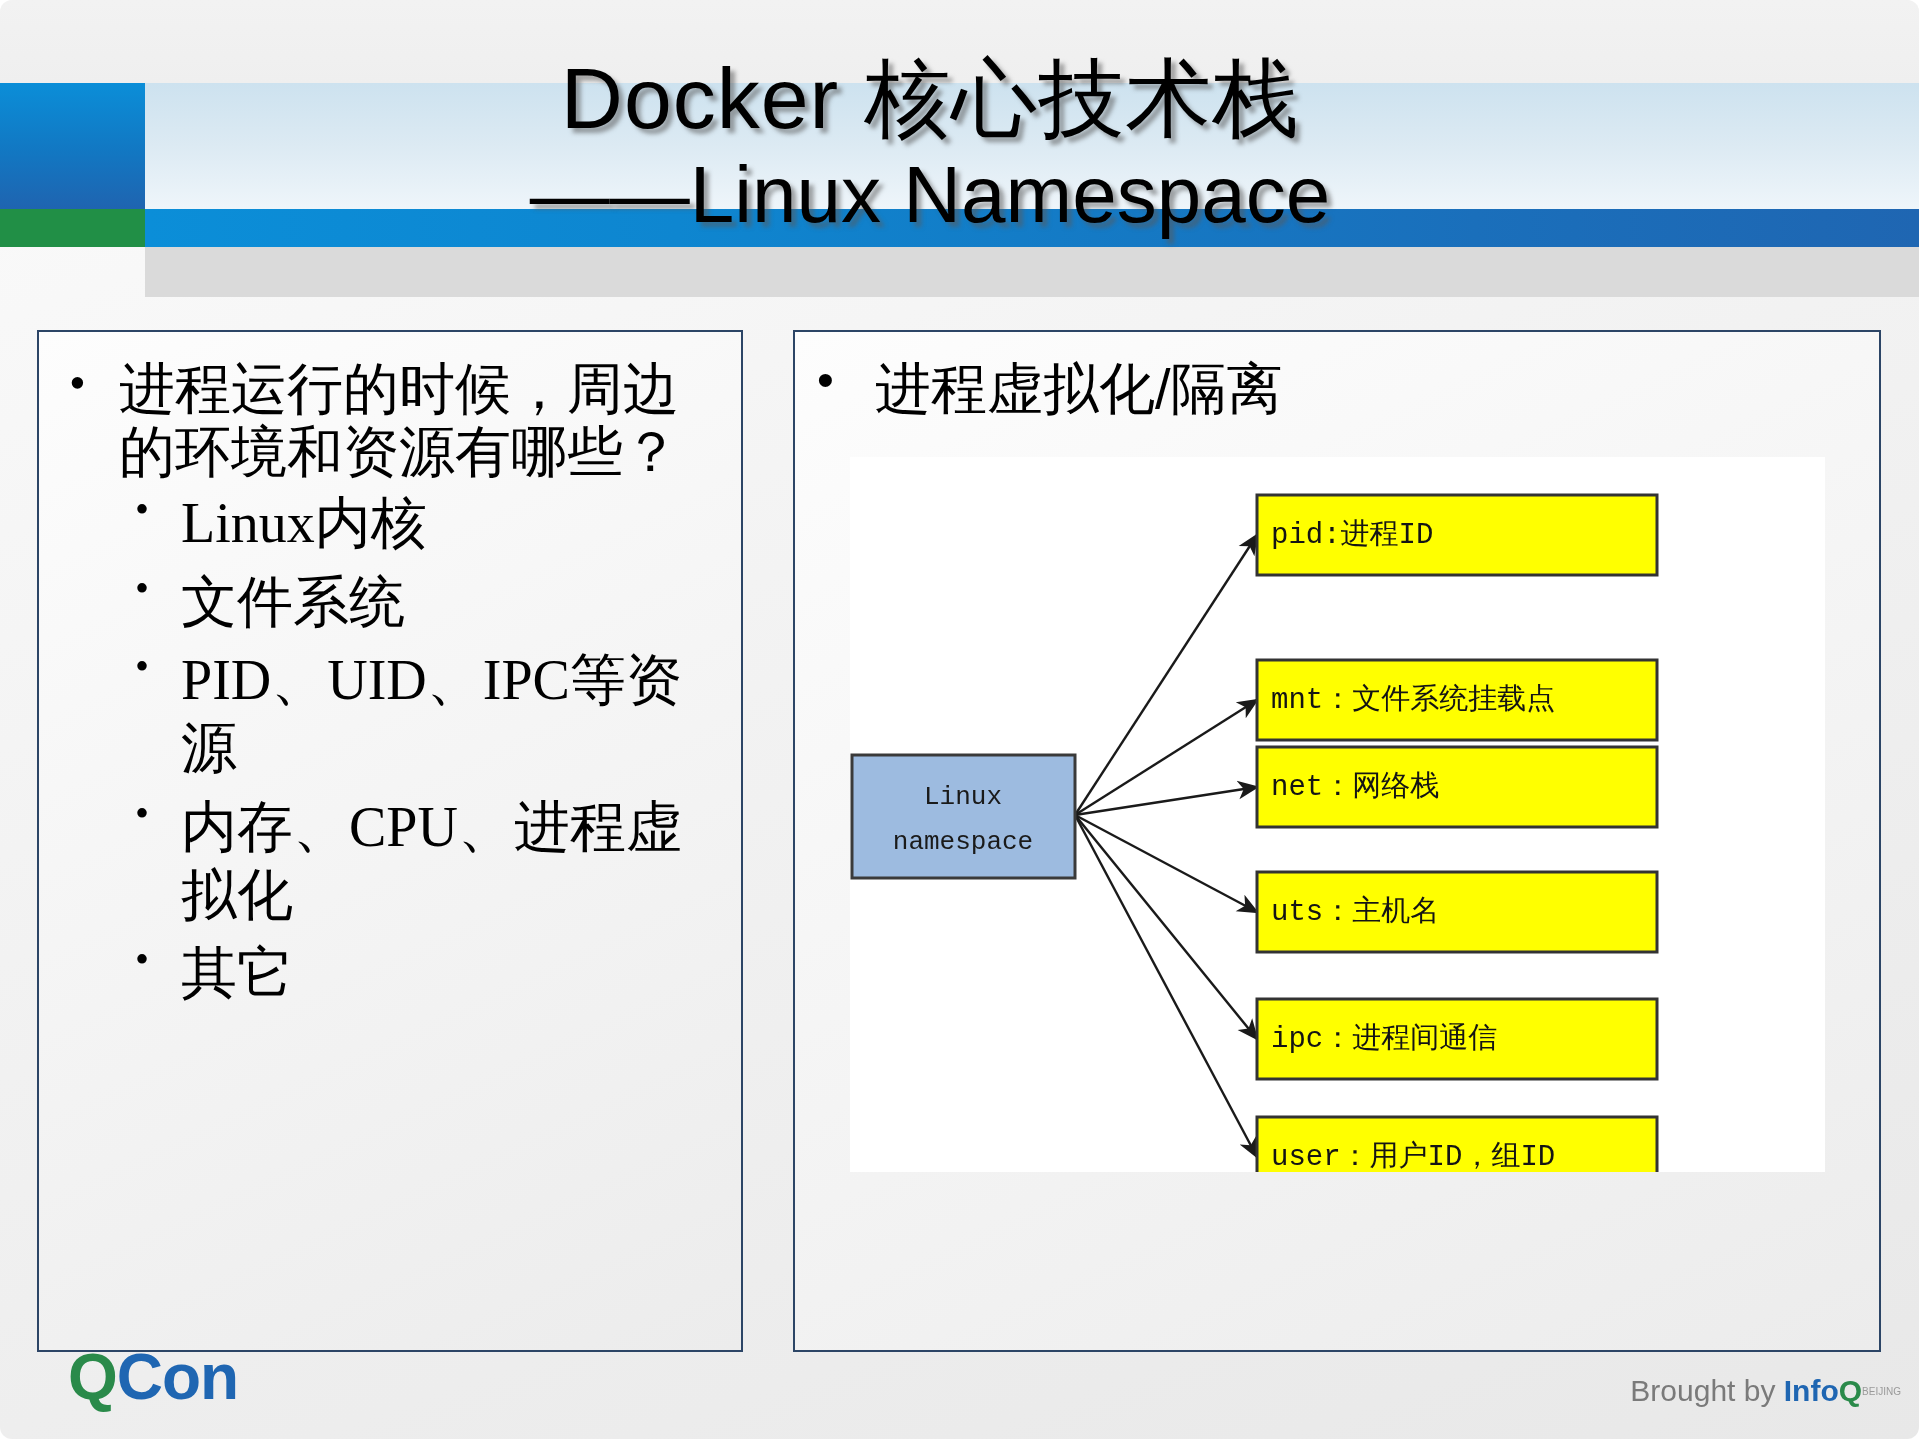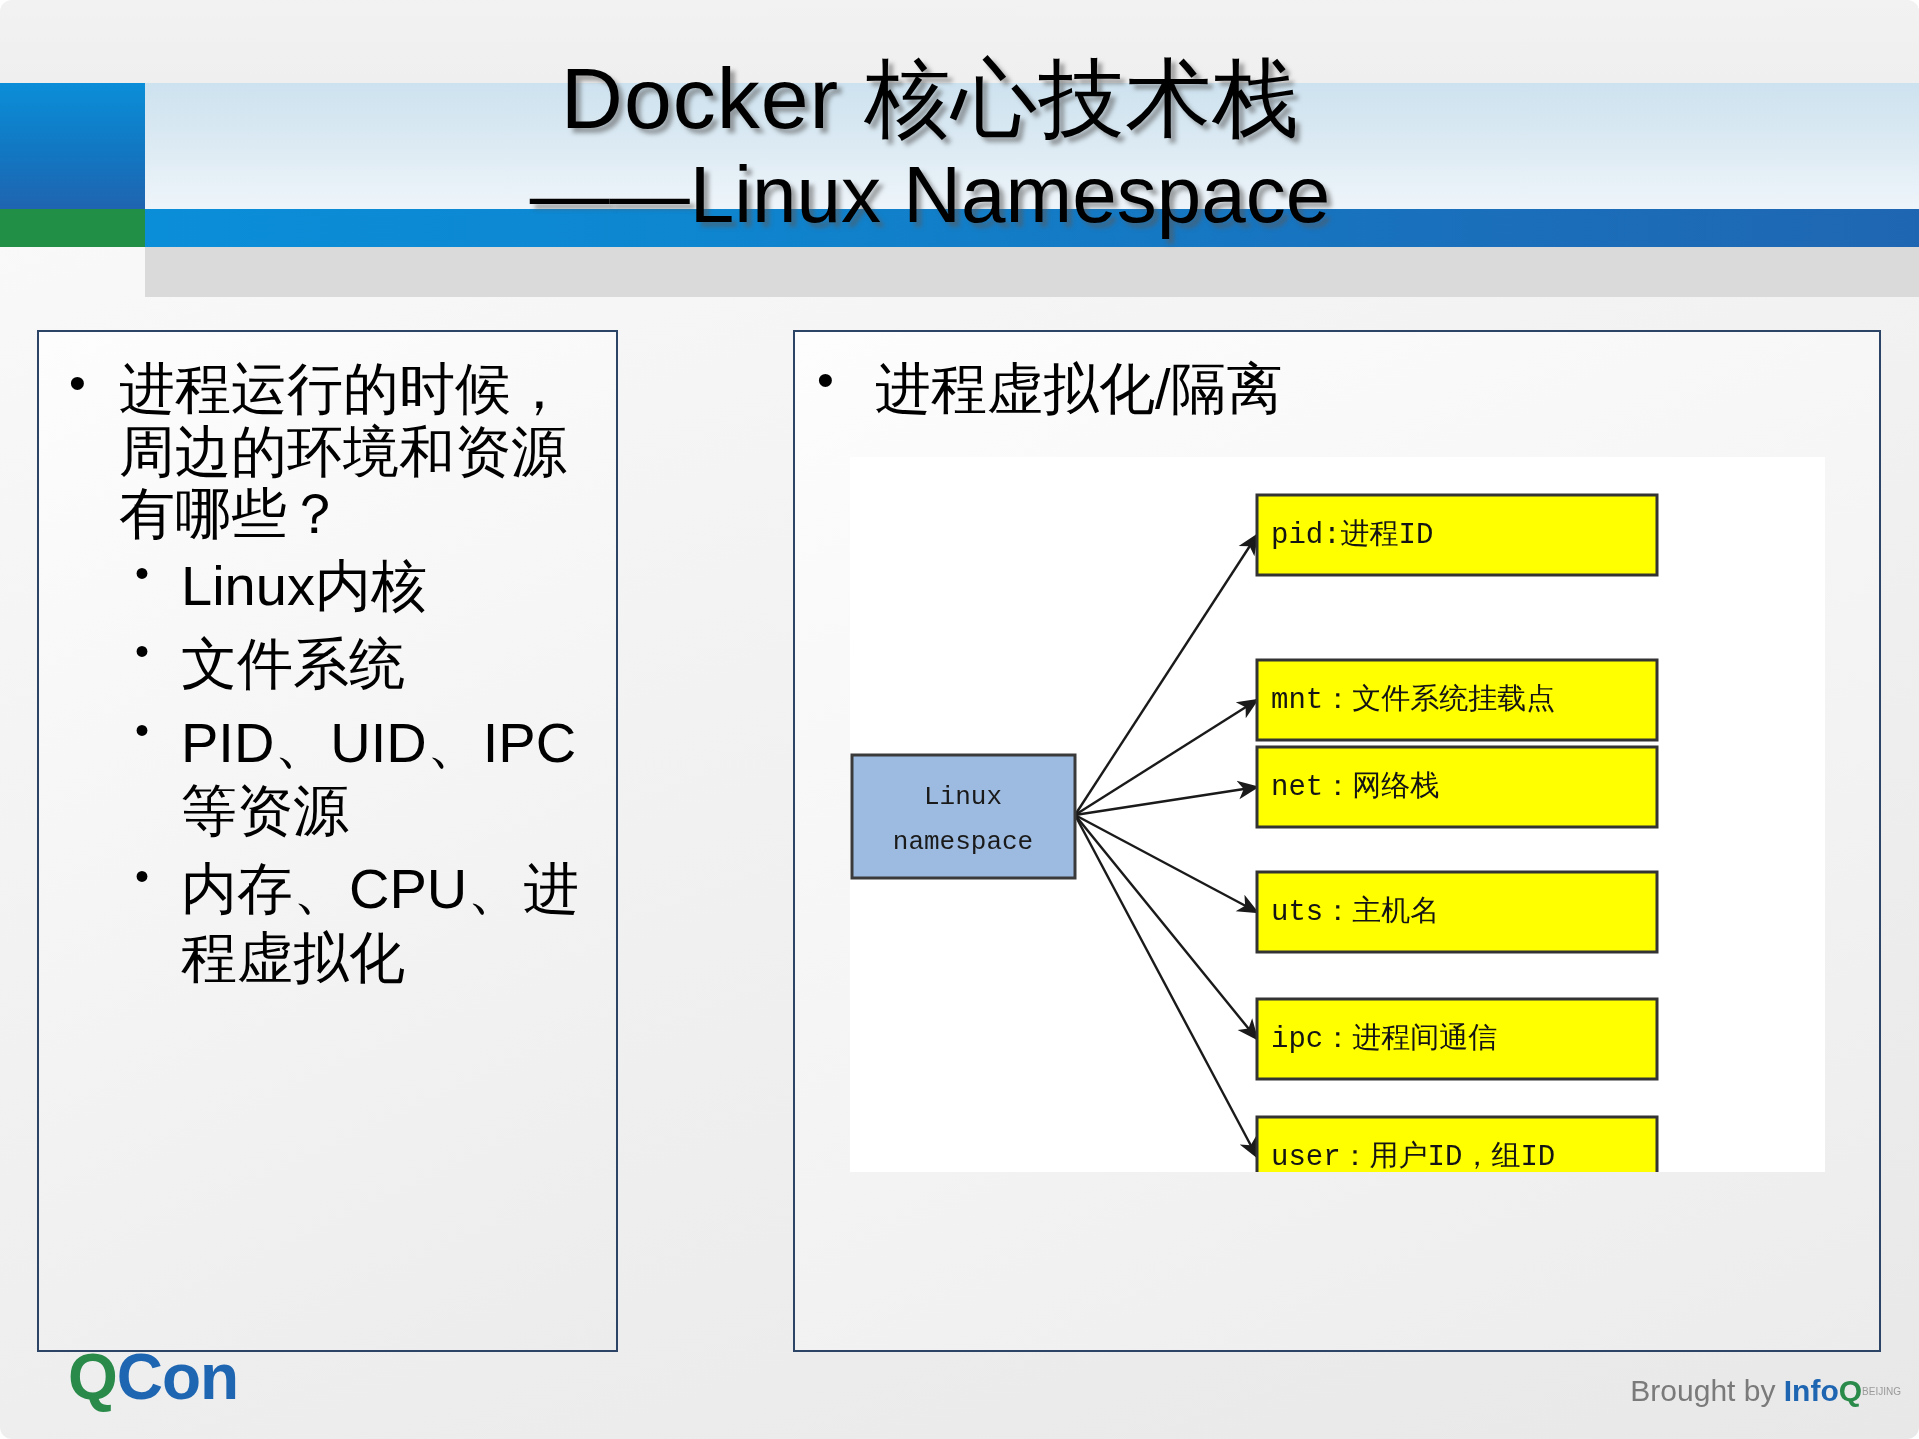--- a/index.html
+++ b/index.html
@@ -75,21 +75,21 @@
   .title-line-1 { font-size: 86px; letter-spacing: 1px; }
   .title-line-2 { font-size: 80px; margin-top: 14px; }
 
   
   .panel {
     position: absolute;
     border: 2px solid #2c4566;
     background: linear-gradient(155deg, #fdfdfd 0%, #f6f6f6 40%, #ececec 100%);
     box-sizing: border-box;
   }
-  #panel-left  { left: 37px;  top: 330px; width: 581px;  height: 1022px; }
+  #panel-left  { left: 37px;  top: 330px; width: 706px;  height: 1022px; font-family: Liberation Serif, serif; }
   #panel-right { left: 793px; top: 330px; width: 1088px; height: 1022px; }
 
   
   ul.lvl1 {
     list-style: none;
     margin: 0;
     padding: 26px 16px 0 18px;
   }
   ul.lvl1 > li {
     position: relative;
@@ -210,20 +210,21 @@
 
   <div class="panel" id="panel-left">
     <ul class="lvl1">
       <li>
         <span>进程运行的时候，周边的环境和资源有哪些？</span>
         <ul class="lvl2">
           <li><span>Linux内核</span></li>
           <li><span>文件系统</span></li>
           <li><span>PID、UID、IPC等资源</span></li>
           <li><span>内存、CPU、进程虚拟化</span></li>
+          <li><span>其它</span></li>
         </ul>
       </li>
     </ul>
   </div>
 
   <div class="panel" id="panel-right">
     <div class="right-head">
       <span>进程虚拟化/隔离</span>
     </div>
 

